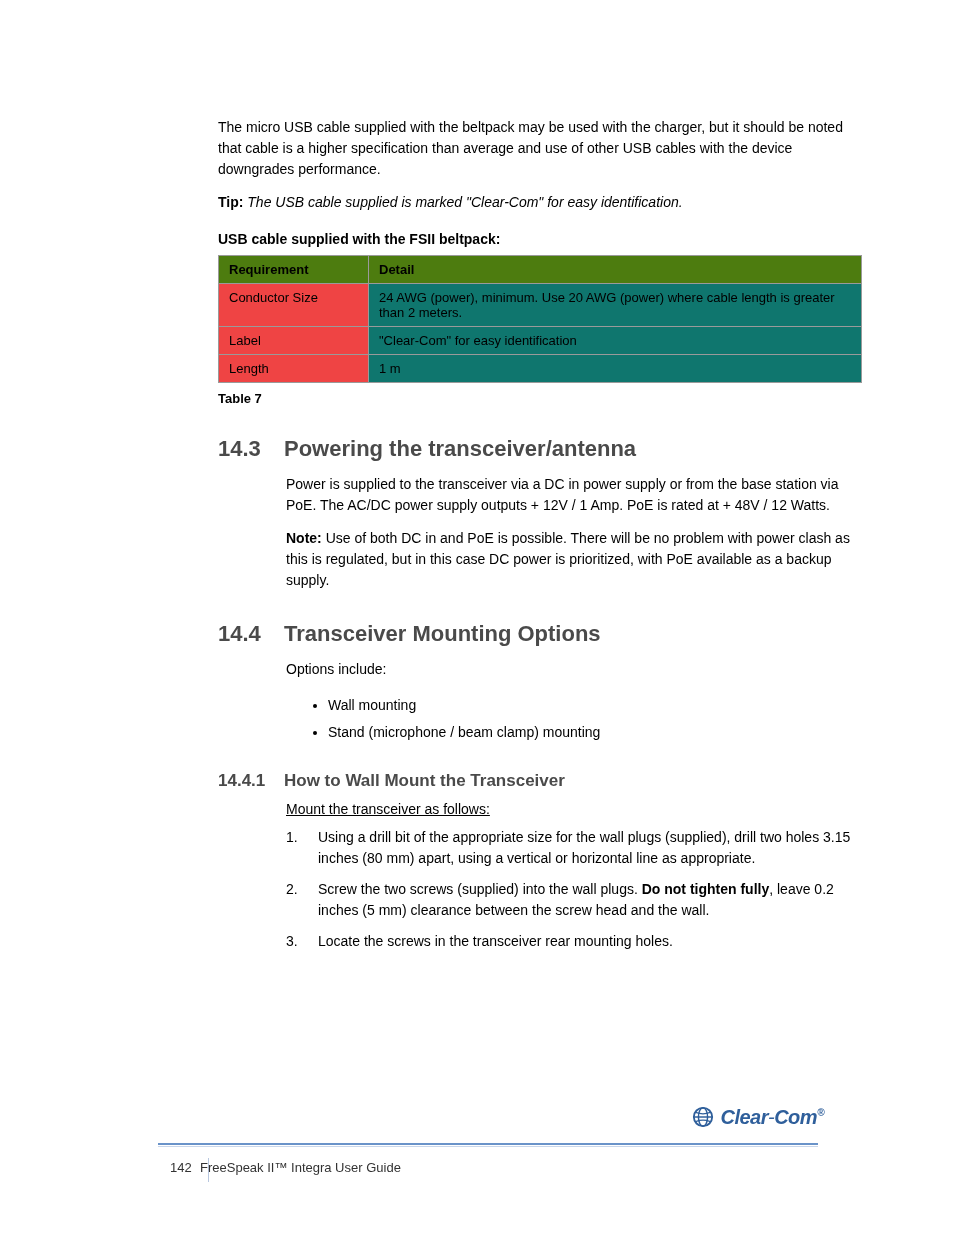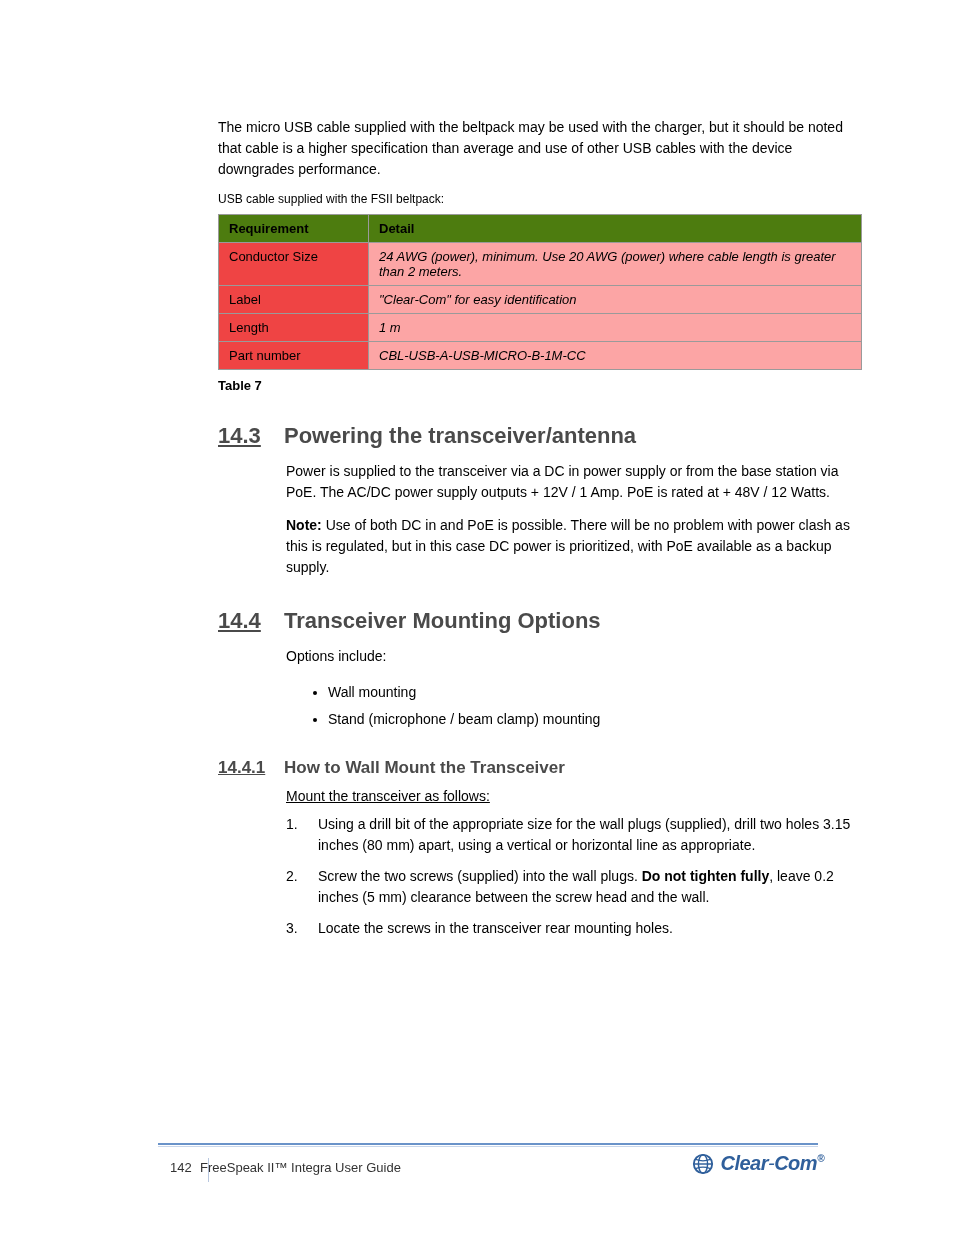--- a/index.html
+++ b/index.html
@@ -3,54 +3,58 @@
 <meta charset="utf-8">
 <style>
   * { box-sizing: border-box; margin: 0; padding: 0; }
   html, body { width: 954px; height: 1235px; background: #fff; font-family: Arial, Helvetica, sans-serif; color: #000; }
   .page { position: relative; width: 954px; height: 1235px; margin-top: 30px; }
   .content { position: absolute; left: 218px; top: 87px; width: 644px; }
   .body-text { font-size: 14px; line-height: 1.5; margin-bottom: 12px; }
   .tip { font-size: 14px; line-height: 1.5; margin-bottom: 18px; }
   .tip-label { font-weight: bold; }
   .tip-italic { font-style: italic; }
-  .table-caption { font-size: 12px; font-weight: normal; margin-bottom: 8px; }
+  .table-caption { font-size: 14px; font-weight: bold; margin-bottom: 8px; }
   table.spec { width: 644px; border-collapse: collapse; font-size: 13px; }
   table.spec th, table.spec td { border: 1px solid #9a9a9a; padding: 6px 10px; text-align: left; vertical-align: top; }
   table.spec thead th { background: #4d7c0f; font-weight: bold; }
   table.spec tbody td.k { background: #ef4444; width: 150px; }
-  table.spec tbody td.v { background: #fca5a5; font-style: italic; }
+  table.spec tbody td.v { background: #0f766e; }
   .table-num { font-size: 13px; font-weight: bold; margin-top: 8px; }
   .h2 { font-size: 22px; font-weight: bold; color: #4a4a4a; margin-top: 30px; margin-bottom: 12px; }
   .h3 { font-size: 17px; font-weight: bold; color: #4a4a4a; margin-top: 26px; margin-bottom: 10px; }
-  .h2 .num, .h3 .num { display: inline-block; width: 66px; text-decoration: underline; }
+  .h2 .num, .h3 .num { display: inline-block; width: 66px; }
   .note { font-size: 14px; line-height: 1.5; margin-bottom: 14px; }
   .note-label { font-weight: bold; }
   ul.bullets { list-style: disc; margin-left: 110px; font-size: 14px; line-height: 1.9; margin-bottom: 14px; }
   .steps-intro { font-size: 14px; margin-bottom: 10px; margin-left: 68px; text-decoration: underline; }
   .step { font-size: 14px; line-height: 1.5; margin-left: 68px; margin-bottom: 10px; display: flex; }
   .step .sn { width: 32px; flex: 0 0 32px; }
   .step .st { flex: 1; }
   .step .bold { font-weight: bold; }
   .hr { position: absolute; left: 158px; top: 1113px; width: 660px; height: 0; border-top: 2px solid #6a93c9; }
   .hr2 { position: absolute; left: 158px; top: 1116px; width: 660px; height: 0; border-top: 1px solid #c9d6ea; }
   .vline { position: absolute; left: 208px; top: 1128px; width: 0; height: 24px; border-left: 1px solid #b8c7df; }
   .page-num { position: absolute; left: 170px; top: 1130px; font-size: 13px; color: #333; }
   .footer-text { position: absolute; left: 200px; top: 1130px; font-size: 13px; color: #333; }
-  .logo { position: absolute; right: 130px; top: 1122px; display: flex; align-items: flex-end; gap: 6px; }
+  .logo { position: absolute; right: 130px; top: 1076px; display: flex; align-items: flex-start; gap: 6px; }
   .logo-mark { width: 22px; height: 22px; }
   .logo-text { font-size: 20px; font-weight: 700; color: #2f5f9b; font-style: italic; letter-spacing: -0.5px; }
   .logo-text .thin { font-weight: 400; }
 </style>
 </head>
 <body>
 <div class="page">
 
 <div class="content">
   <p class="body-text">The micro USB cable supplied with the beltpack may be used with the charger, but it should be noted that cable is a higher specification than average and use of other USB cables with the device downgrades performance.</p>
+  <p class="tip">
+    <span class="tip-label">Tip:</span>
+    <span class="tip-italic">The USB cable supplied is marked "Clear-Com" for easy identification.</span>
+  </p>
 
   <p class="table-caption">USB cable supplied with the FSII beltpack:</p>
   <table class="spec">
     <thead>
       <tr>
         <th>Requirement</th>
         <th>Detail</th>
       </tr>
     </thead>
     <tbody>
@@ -58,24 +62,20 @@
         <td class="k">Conductor Size</td>
         <td class="v">24 AWG (power), minimum. Use 20 AWG (power) where cable length is greater than 2 meters.</td>
       </tr>
       <tr>
         <td class="k">Label</td>
         <td class="v">"Clear-Com" for easy identification</td>
       </tr>
       <tr>
         <td class="k">Length</td>
         <td class="v">1 m</td>
-      </tr>
-      <tr>
-        <td class="k">Part number</td>
-        <td class="v">CBL-USB-A-USB-MICRO-B-1M-CC</td>
       </tr>
     </tbody>
   </table>
   <p class="table-num">Table 7</p>
 
   <h2 class="h2">
     <span class="num">14.3</span><span>Powering the transceiver/antenna</span>
   </h2>
   <p class="body-text" style="margin-left:68px;">Power is supplied to the transceiver via a DC in power supply or from the base station via PoE. The AC/DC power supply outputs + 12V / 1 Amp. PoE is rated at + 48V / 12 Watts.</p>
   <p class="note" style="margin-left:68px;">

